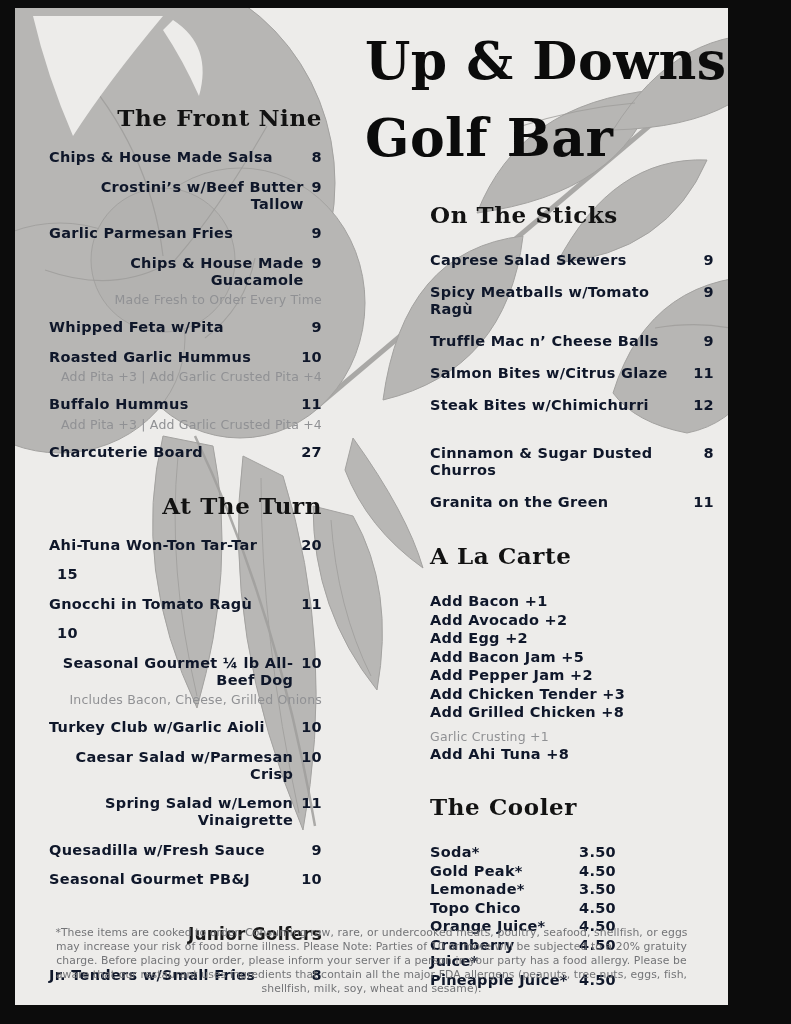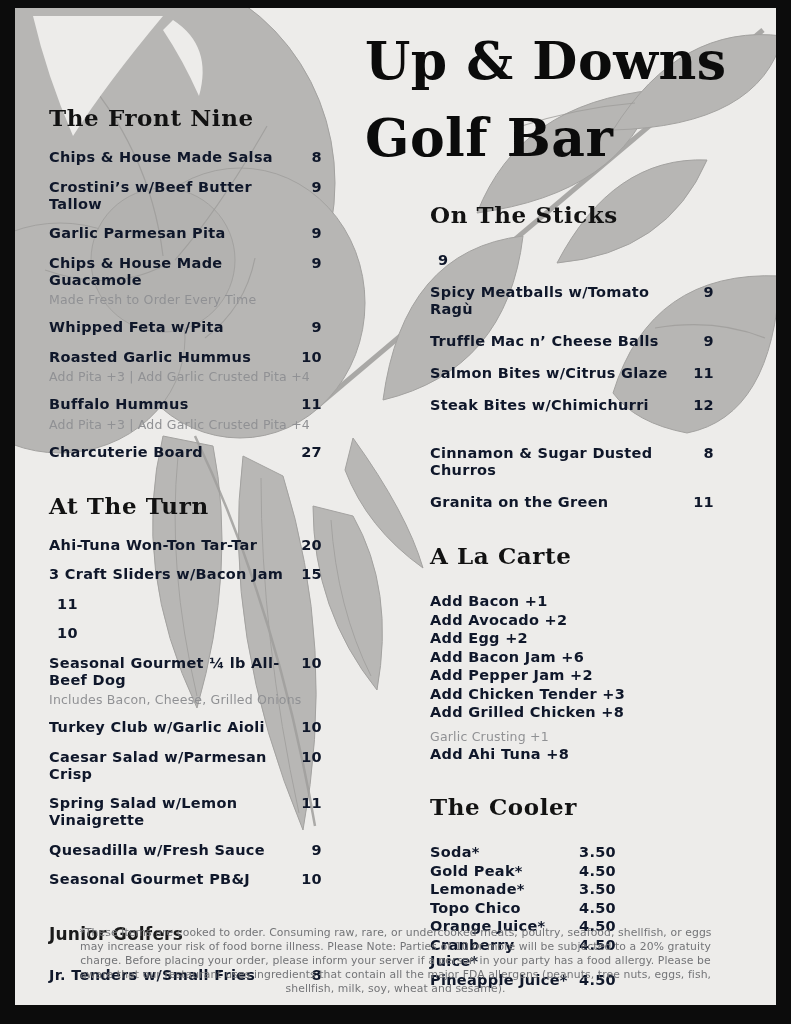--- a/index.html
+++ b/index.html
@@ -6,36 +6,37 @@
   .frame {
     width:791px; height:1024px;
     background:#0c0c0c;
     box-sizing:border-box;
     padding:8px 15px 19px 15px;
     position:relative;
     font-family:"DejaVu Sans", sans-serif;
   }
   .page {
     position:relative;
-    width:761px; height:997px;
+    width:677px; height:997px;
     background:#edecea;
     overflow:hidden;
+    padding-left:36px;
   }
   .bg-art { position:absolute; left:0; top:0; }
 
   .title {
     position:absolute; left:350px; top:14px; width:408px;
     font-family:"DejaVu Serif", serif;
     font-size:52px; line-height:77px; font-weight:600;
     color:#0b0b0b; letter-spacing:0.5px;
     z-index:2;
   }
 
   .col { position:absolute; z-index:2; }
-  .left-col  { left:34px;  top:96px;  width:273px; }
+  .left-col  { left:34px;  top:96px;  width:273px;text-align:right; }
   .right-col { left:415px; top:193px; width:284px; }
 
   .section:not(:first-child) { margin-top:31px; }
 
   .h-serif {
     font-family:"DejaVu Serif", serif;
     font-size:23px; font-weight:600; color:#121212;
     letter-spacing:0.6px; margin:0 0 17px 0; line-height:28px;
   }
   .right-col .h-serif { margin-bottom:23px; }
@@ -123,21 +124,21 @@
           <h2 class="h-serif">The Front Nine</h2>
           <div class="row">
             <span class="name">Chips &amp; House Made Salsa</span>
             <span class="price">8</span>
           </div>
           <div class="row">
             <span class="name">Crostini’s w/Beef Butter Tallow</span>
             <span class="price">9</span>
           </div>
           <div class="row">
-            <span class="name">Garlic Parmesan Pita</span>
+            <span class="name">Garlic Parmesan Fries</span>
             <span class="price">9</span>
           </div>
           <div class="row">
             <span class="name">Chips &amp; House Made Guacamole</span>
             <span class="price">9</span>
           </div>
           <div class="note">Made Fresh to Order Every Time</div>
           <div class="row">
             <span class="name">Whipped Feta w/Pita</span>
             <span class="price">9</span>
@@ -157,24 +158,24 @@
             <span class="price">27</span>
           </div>
         </div>
         <div class="section">
           <h2 class="h-serif">At The Turn</h2>
           <div class="row">
             <span class="name">Ahi-Tuna Won-Ton Tar-Tar</span>
             <span class="price">20</span>
           </div>
           <div class="row">
-            <span class="name">3 Craft Sliders w/Bacon Jam</span>
             <span class="price">15</span>
           </div>
           <div class="row">
+            <span class="name">Gnocchi in Tomato Ragù</span>
             <span class="price">11</span>
           </div>
           <div class="row">
             <span class="price">10</span>
           </div>
           <div class="row">
             <span class="name">Seasonal Gourmet ¼ lb All-Beef Dog</span>
             <span class="price">10</span>
           </div>
           <div class="note">Includes Bacon, Cheese, Grilled Onions</div>
@@ -204,20 +205,21 @@
           <div class="row">
             <span class="name">Jr. Tenders w/Small Fries</span>
             <span class="price">8</span>
           </div>
         </div>
       </div>
     <div class="col right-col" id="right-col">
         <div class="section">
           <h2 class="h-serif">On The Sticks</h2>
           <div class="row">
+            <span class="name">Caprese Salad Skewers</span>
             <span class="price">9</span>
           </div>
           <div class="row">
             <span class="name">Spicy Meatballs w/Tomato Ragù</span>
             <span class="price">9</span>
           </div>
           <div class="row">
             <span class="name">Truffle Mac n’ Cheese Balls</span>
             <span class="price">9</span>
           </div>
@@ -245,21 +247,21 @@
           <div class="row">
             <span class="name">Add Bacon +1</span>
           </div>
           <div class="row">
             <span class="name">Add Avocado +2</span>
           </div>
           <div class="row">
             <span class="name">Add Egg +2</span>
           </div>
           <div class="row">
-            <span class="name">Add Bacon Jam +6</span>
+            <span class="name">Add Bacon Jam +5</span>
           </div>
           <div class="row">
             <span class="name">Add Pepper Jam +2</span>
           </div>
           <div class="row">
             <span class="name">Add Chicken Tender +3</span>
           </div>
           <div class="row">
             <span class="name">Add Grilled Chicken +8</span>
           </div>

